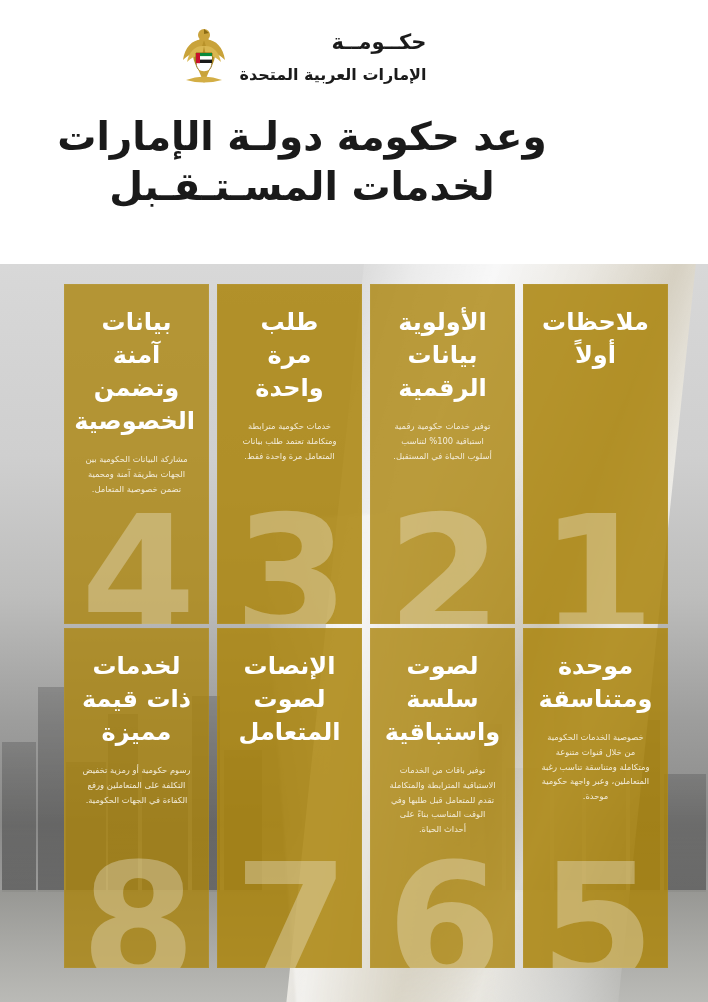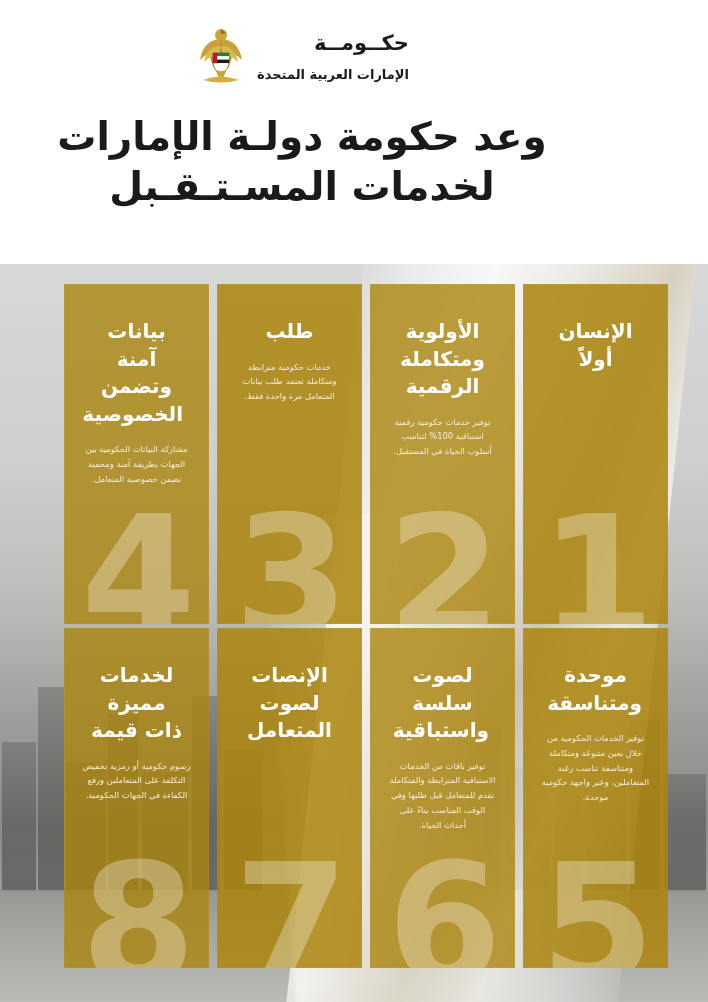--- a/index.html
+++ b/index.html
@@ -53,21 +53,21 @@
     text-align: right;
     line-height: 1.15;
     color: #1b1b1b;
   }
   .emblem-text .line1 {
     font-size: 21px;
     font-weight: bold;
     letter-spacing: 1px;
   }
   .emblem-text .line2 {
-    font-size: 13px;
+    font-size: 16px;
     font-weight: bold;
     margin-top: 12px;
   }
 
   .headline {
     margin-top: 22px;
     text-align: center;
     color: #1a1a1a;
     font-weight: bold;
     font-size: 39px;
@@ -177,26 +177,26 @@
     position: relative;
     background: rgba(171,133,13,0.86);
     overflow: hidden;
     padding: 22px 14px 0 14px;
     box-sizing: border-box;
     color: #ffffff;
   }
   .card.alt { background: rgba(171,133,13,0.80); }
 
   .card-title {
-    font-size: 20px;
+    font-size: 24px;
     font-weight: bold;
     line-height: 1.38;
     text-align: center;
     color: #ffffff;
-    margin: 12px;
+    margin: 0;
   }
   .card-desc {
     margin-top: 14px;
     font-size: 8.4px;
     line-height: 1.75;
     text-align: center;
     color: #f3ecd9;
     padding: 0 4px;
   }
   .card-num {
@@ -286,60 +286,61 @@
     </div>
     <div class="ground"></div>
     <div class="fabric"></div>
     <div class="fabric2"></div>
   </div>
 
   <div class="grid">
 
     <div class="card">
       <div class="card-title">
-        <div>الإنسان</div>
+        <div>ملاحظات</div>
         <div>أولاً</div>
       </div>
       <div class="card-num">1</div>
     </div>
 
     <div class="card alt">
       <div class="card-title">
         <div>الأولوية</div>
-        <div>ومتكاملة</div>
+        <div>بيانات</div>
         <div>الرقمية</div>
       </div>
       <div class="card-desc">توفير خدمات حكومية رقمية استباقية 100% لتناسب أسلوب الحياة في المستقبل.</div>
       <div class="card-num">2</div>
     </div>
 
     <div class="card">
       <div class="card-title">
         <div>طلب</div>
+        <div>مرة واحدة</div>
       </div>
       <div class="card-desc">خدمات حكومية مترابطة ومتكاملة تعتمد طلب بيانات المتعامل مرة واحدة فقط.</div>
       <div class="card-num">3</div>
     </div>
 
     <div class="card alt">
       <div class="card-title">
         <div>بيانات آمنة</div>
         <div>وتضمن</div>
         <div>الخصوصية</div>
       </div>
       <div class="card-desc">مشاركة البيانات الحكومية بين الجهات بطريقة آمنة ومحمية تضمن خصوصية المتعامل.</div>
       <div class="card-num">4</div>
     </div>
 
     <div class="card row2">
       <div class="card-title">
         <div>موحدة</div>
         <div>ومتناسقة</div>
       </div>
-      <div class="card-desc">توفير الخدمات الحكومية من خلال بعين متنوعة ومتكاملة ومتناسقة تناسب رغبة المتعاملين، وعبر واجهة حكومية موحدة.</div>
+      <div class="card-desc">خصوصية الخدمات الحكومية من خلال قنوات متنوعة ومتكاملة ومتناسقة تناسب رغبة المتعاملين، وعبر واجهة حكومية موحدة.</div>
       <div class="card-num">5</div>
     </div>
 
     <div class="card row2 alt">
       <div class="card-title">
         <div>لصوت سلسة</div>
         <div>واستباقية</div>
       </div>
       <div class="card-desc">توفير باقات من الخدمات الاستباقية المترابطة والمتكاملة تقدم للمتعامل قبل طلبها وفي الوقت المناسب بناءً على أحداث الحياة.</div>
       <div class="card-num">6</div>
@@ -350,21 +351,21 @@
         <div>الإنصات</div>
         <div>لصوت</div>
         <div>المتعامل</div>
       </div>
       <div class="card-num">7</div>
     </div>
 
     <div class="card row2 alt">
       <div class="card-title">
         <div>لخدمات</div>
+        <div>ذات قيمة</div>
         <div>مميزة</div>
-        <div>ذات قيمة</div>
       </div>
       <div class="card-desc">رسوم حكومية أو رمزية تخفيض التكلفة على المتعاملين ورفع الكفاءة في الجهات الحكومية.</div>
       <div class="card-num">8</div>
     </div>
 
   </div>
 </div>
 
 </body></html>

